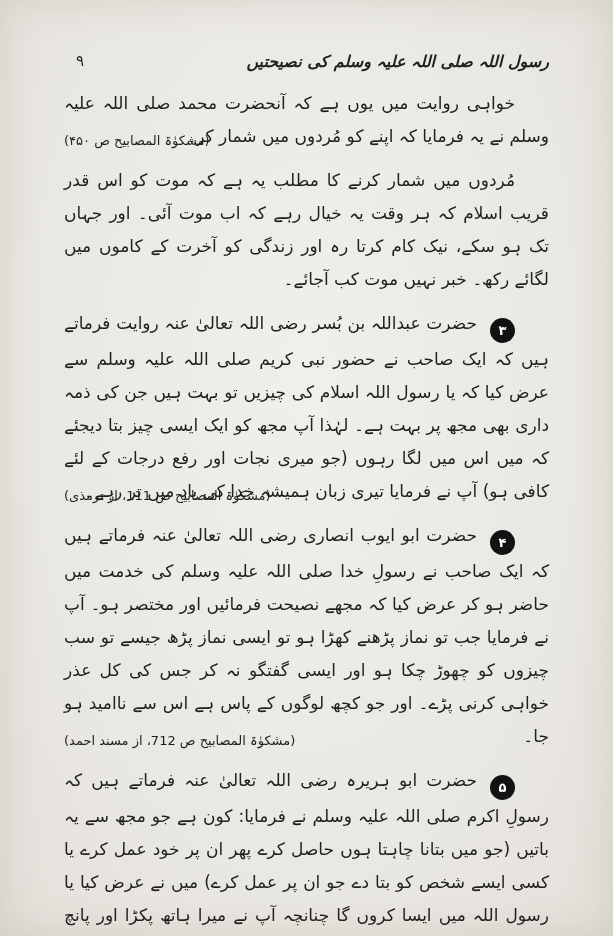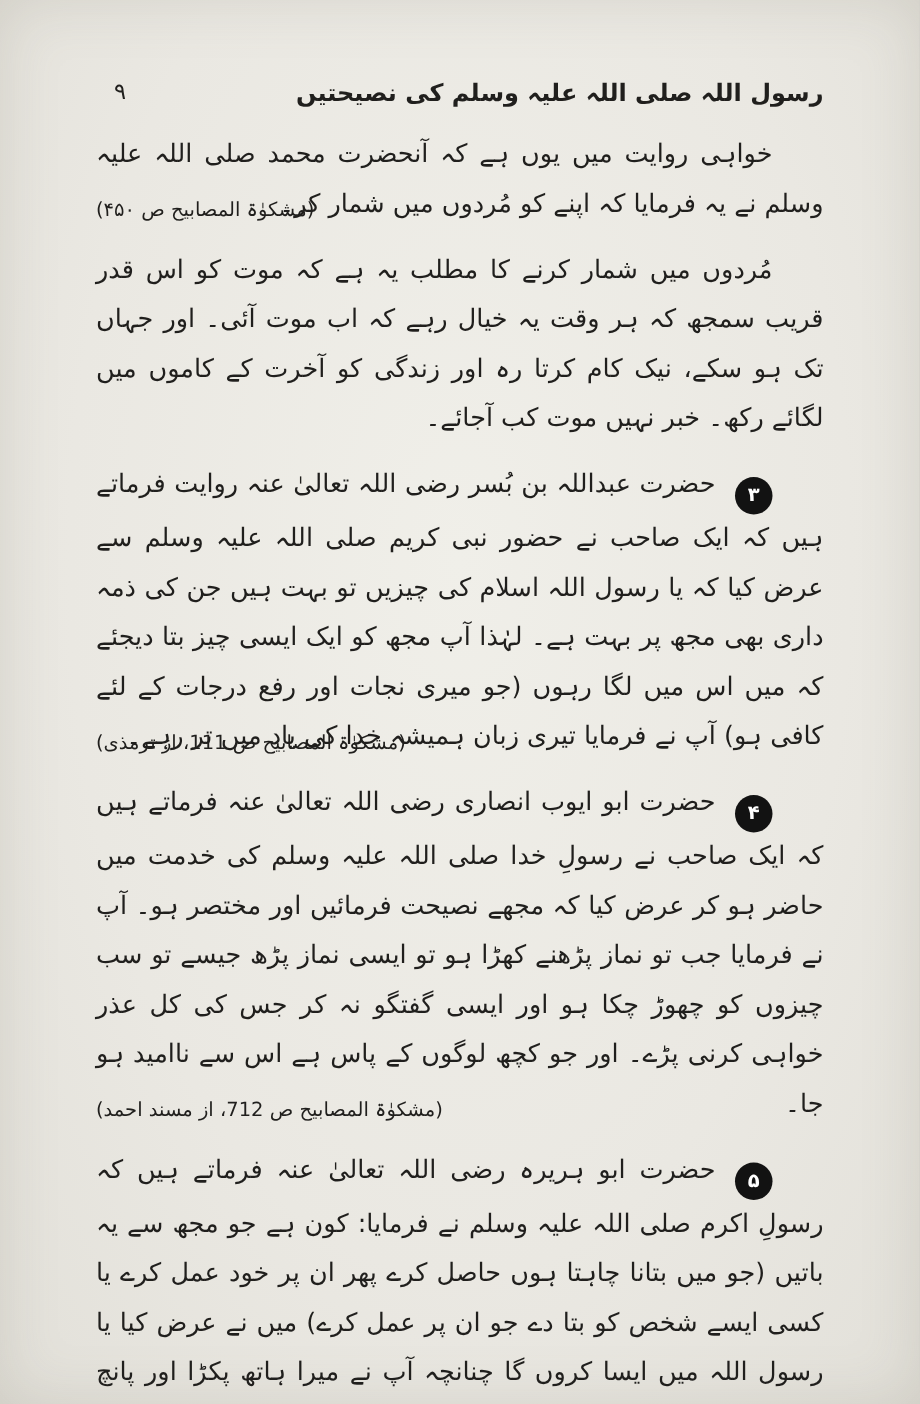--- a/index.html
+++ b/index.html
@@ -25,20 +25,21 @@
     display:flex;
     justify-content:space-between;
     align-items:flex-start;
     margin-bottom:16px;
     direction:rtl;
   }
   .title{
     font-size:16px;
     font-weight:bold;
     letter-spacing:0;
+    font-style:italic;
   }
   .pgnum{
     font-size:15px;
     margin-left:12px;
     margin-right:6px;
   }
   .para{
     position:relative;
     margin:0 0 11px 0;
     font-size:17px;
@@ -80,21 +81,21 @@
       <span class="title">رسول اللہ صلی اللہ علیہ وسلم کی نصیحتیں</span>
       <span class="pgnum">۹</span>
     </div>
 
     <p class="para">
       <span class="txt">خواہی روایت میں یوں ہے کہ آنحضرت محمد صلی اللہ علیہ وسلم نے یہ فرمایا کہ اپنے کو مُردوں میں شمار کر۔</span>
       <span class="ref">(مشکوٰۃ المصابیح ص ۴۵۰)</span>
     </p>
 
     <p class="para">
-      <span class="txt">مُردوں میں شمار کرنے کا مطلب یہ ہے کہ موت کو اس قدر قریب سمجھ کہ ہر وقت یہ خیال رہے کہ اب موت آئی۔ اور جہاں تک ہو سکے، نیک کام کرتا رہ اور زندگی کو آخرت کے کاموں میں لگائے رکھ۔ خبر نہیں موت کب آجائے۔</span>
+      <span class="txt">مُردوں میں شمار کرنے کا مطلب یہ ہے کہ موت کو اس قدر قریب اسلام کہ ہر وقت یہ خیال رہے کہ اب موت آئی۔ اور جہاں تک ہو سکے، نیک کام کرتا رہ اور زندگی کو آخرت کے کاموں میں لگائے رکھ۔ خبر نہیں موت کب آجائے۔</span>
     </p>
 
     <p class="para">
       <span class="numcircle">۳</span><span class="txt">حضرت عبداللہ بن بُسر رضی اللہ تعالیٰ عنہ روایت فرماتے ہیں کہ ایک صاحب نے حضور نبی کریم صلی اللہ علیہ وسلم سے عرض کیا کہ یا رسول اللہ اسلام کی چیزیں تو بہت ہیں جن کی ذمہ داری بھی مجھ پر بہت ہے۔ لہٰذا آپ مجھ کو ایک ایسی چیز بتا دیجئے کہ میں اس میں لگا رہوں (جو میری نجات اور رفع درجات کے لئے کافی ہو) آپ نے فرمایا تیری زبان ہمیشہ خدا کی یاد میں تر رہے۔</span>
       <span class="ref">(مشکوٰۃ المصابیح ص 111، از ترمذی)</span>
     </p>
 
     <p class="para">
       <span class="numcircle">۴</span><span class="txt">حضرت ابو ایوب انصاری رضی اللہ تعالیٰ عنہ فرماتے ہیں کہ ایک صاحب نے رسولِ خدا صلی اللہ علیہ وسلم کی خدمت میں حاضر ہو کر عرض کیا کہ مجھے نصیحت فرمائیں اور مختصر ہو۔ آپ نے فرمایا جب تو نماز پڑھنے کھڑا ہو تو ایسی نماز پڑھ جیسے تو سب چیزوں کو چھوڑ چکا ہو اور ایسی گفتگو نہ کر جس کی کل عذر خواہی کرنی پڑے۔ اور جو کچھ لوگوں کے پاس ہے اس سے ناامید ہو جا۔</span>
       <span class="ref">(مشکوٰۃ المصابیح ص 712، از مسند احمد)</span>

